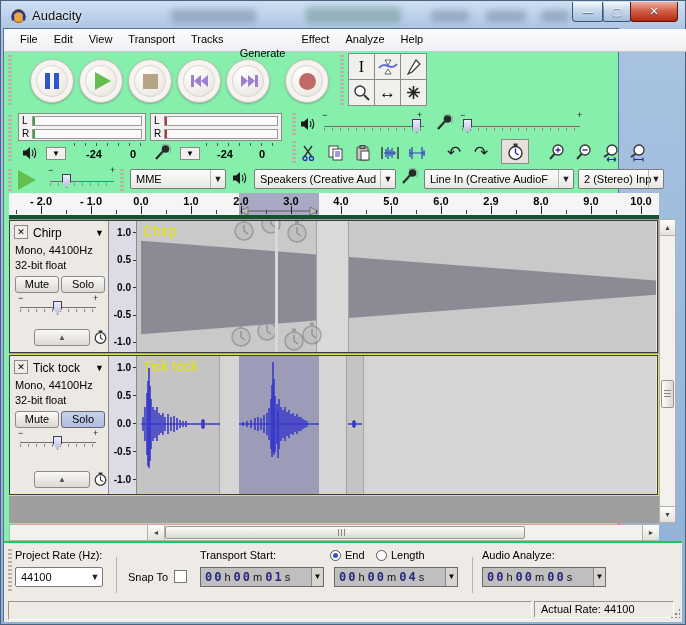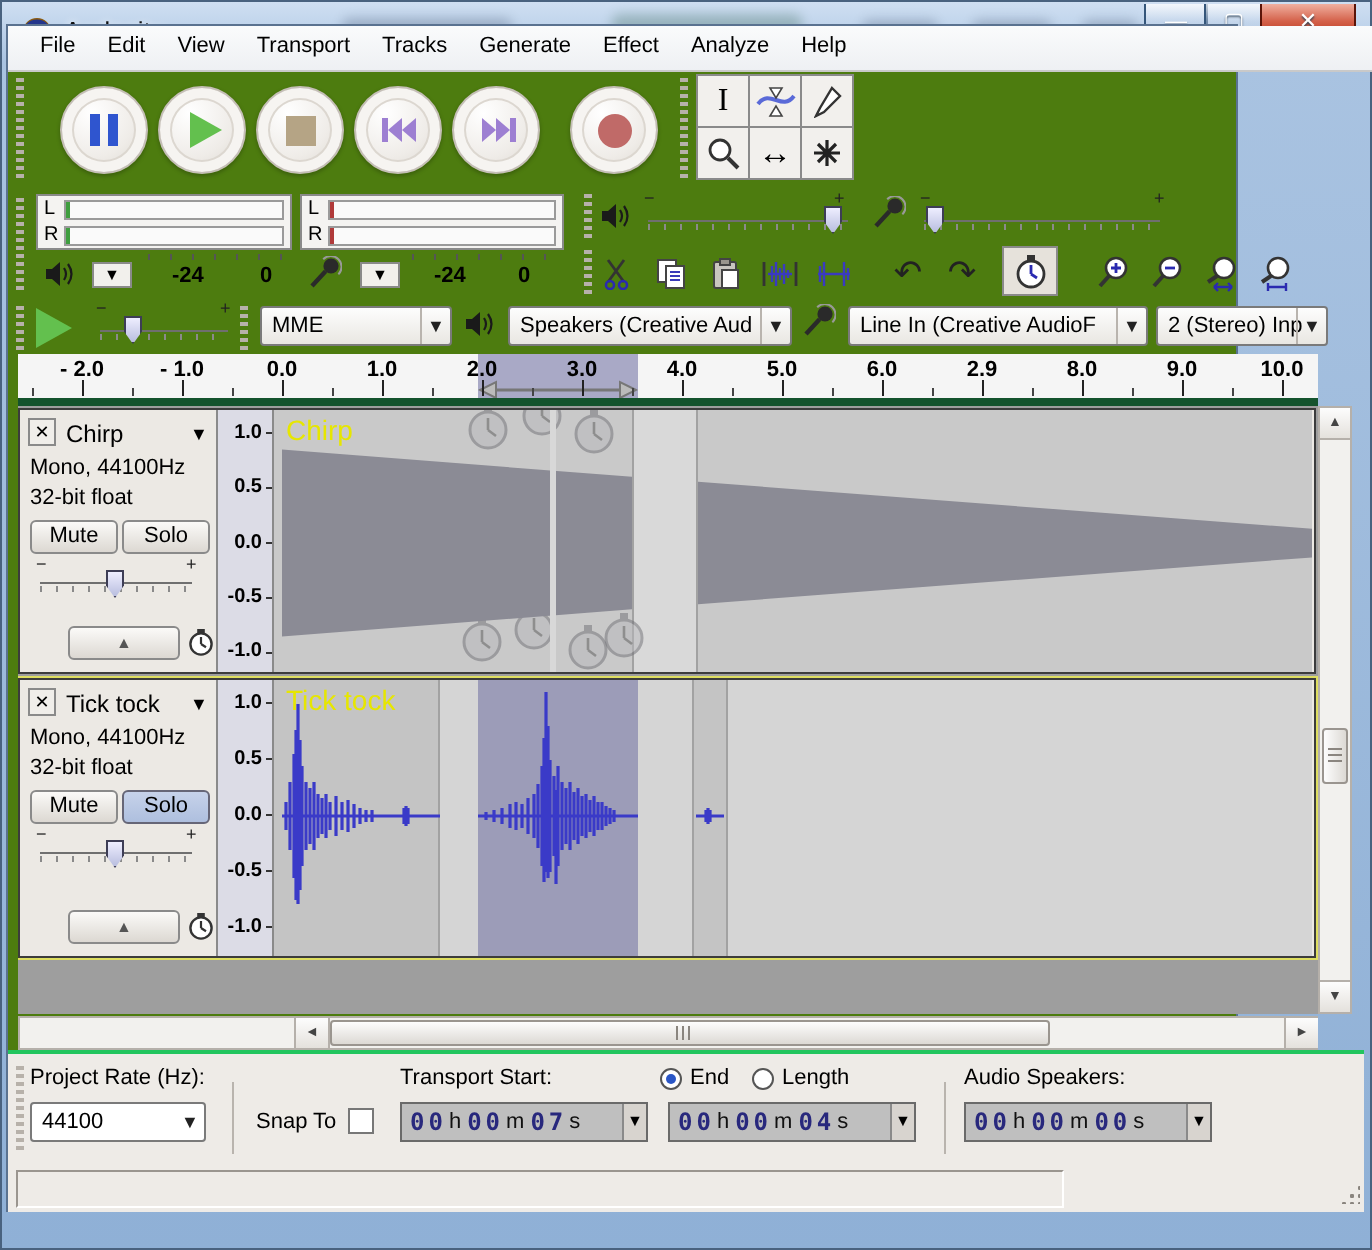--- a/index.html
+++ b/index.html
@@ -2,21 +2,21 @@
 <html><head>
 <meta charset="utf-8">
 <style>
   html,body{margin:0;padding:0}
   body{width:686px;height:625px;position:relative;overflow:hidden;
        font-family:"Liberation Sans",sans-serif;background:#a8c2e0;font-size:11px;color:#000}
   .abs{position:absolute}
   
   #glass{position:absolute;inset:0;background:linear-gradient(#cfdff2,#a9c3e1 30px,#8fb0d6);border:1px solid #49627f;box-sizing:border-box}
   .blob{position:absolute;filter:blur(3px);opacity:.28;border-radius:4px;background:#3a4a66}
-  #client{position:absolute;left:3px;top:12px;width:616px;height:594px;background:#4d7c0f;border:1px solid #5a7290;box-sizing:border-box}
+  #client{position:absolute;left:3px;top:28px;width:616px;height:594px;background:#86efac;border:1px solid #5a7290;box-sizing:border-box}
   .winbtn{position:absolute;top:1px;height:19px;border:1px solid #35567a;border-top:none;border-radius:0 0 4px 4px;
           background:linear-gradient(rgba(255,255,255,.75),rgba(200,215,235,.4) 45%,rgba(150,175,205,.45));
           color:#fff;text-align:center;line-height:18px;font-size:11px;text-shadow:0 1px 1px #345}
   
   .grip{position:absolute;width:4px;background:repeating-linear-gradient(to bottom,#b7b1aa 0 2px,transparent 2px 4px)}
   .circlebtn{position:absolute;width:44px;height:44px;border-radius:50%;
              background:radial-gradient(circle at 35% 30%,#ffffff,#efece8 55%,#d8d3cc);
              box-shadow:inset 0 0 0 5px #f6f4f1, inset 0 0 0 6px #dcd7d0, 0 1px 2px rgba(0,0,0,.25);
              border:1px solid #c4beb6;box-sizing:border-box}
   .tbtn{position:absolute;width:27px;height:27px;border:1px solid #8a8a8a;box-sizing:border-box;
@@ -77,21 +77,21 @@
 </div>
 
 <div id="client">
 
   <div class="abs" style="left:0;top:0;width:678px;height:22px;background:linear-gradient(#fafbfc,#eef0f3);border-bottom:1px solid #c9c9c9;display:flex;padding-left:8px">
     <span style="padding:4px 8px">File</span>
     <span style="padding:4px 8px">Edit</span>
     <span style="padding:4px 8px">View</span>
     <span style="padding:4px 8px">Transport</span>
     <span style="padding:4px 8px">Tracks</span>
-    <span style="padding:4px 8px">Generate</span>
+    <span style="padding:18px 8px">Generate</span>
     <span style="padding:4px 8px">Effect</span>
     <span style="padding:4px 8px">Analyze</span>
     <span style="padding:4px 8px">Help</span>
   </div>
 
   <div class="abs" style="left:0;top:22px;width:678px;height:142px">
 
     <div class="grip" style="left:4px;top:4px;height:52px"></div>
     <div class="circlebtn" style="left:26px;top:8px">
       <div class="abs" style="left:14px;top:13px;width:5px;height:16px;background:#2f55cf"></div>
@@ -494,48 +494,51 @@
     </div>
     <div class="abs" style="left:112px;top:14px;width:1px;height:36px;background:#b9b4ae"></div>
     <span class="sb-el" style="left:124px;top:28px">Snap To</span>
     <div class="abs" style="left:170px;top:27px;width:13px;height:13px;background:#fff;border:1px solid #777;box-sizing:border-box"></div>
     <span class="sb-el" style="left:196px;top:6px">Transport Start:</span>
     <div class="tfield" style="left:196px;top:24px">
       <span class="dg">00</span>
         <span class="un">h</span>
       <span class="dg">00</span>
         <span class="un">m</span>
-      <span class="dg">07</span>
+      <span class="dg">01</span>
         <span class="un">s</span>
       <span class="arr">▼</span>
     </div>
     <div class="radio sel" style="left:326px;top:7px"></div>
     <span class="sb-el" style="left:341px;top:6px">End</span>
     <div class="radio" style="left:372px;top:7px"></div>
     <span class="sb-el" style="left:387px;top:6px">Length</span>
     <div class="tfield" style="left:330px;top:24px">
       <span class="dg">00</span>
         <span class="un">h</span>
       <span class="dg">00</span>
         <span class="un">m</span>
       <span class="dg">04</span>
         <span class="un">s</span>
       <span class="arr">▼</span>
     </div>
     <div class="abs" style="left:468px;top:14px;width:1px;height:36px;background:#b9b4ae"></div>
-    <span class="sb-el" style="left:478px;top:6px">Audio Speakers:</span>
+    <span class="sb-el" style="left:478px;top:6px">Audio Analyze:</span>
     <div class="tfield" style="left:478px;top:24px">
       <span class="dg">00</span>
         <span class="un">h</span>
       <span class="dg">00</span>
         <span class="un">m</span>
       <span class="dg">00</span>
         <span class="un">s</span>
       <span class="arr">▼</span>
     </div>
   </div>
 
   <div class="abs" style="left:0;top:569px;width:678px;height:24px;background:#eeebe7">
     <div class="sunken abs" style="left:4px;top:3px;width:522px;height:17px"></div>
+    <div class="sunken abs" style="left:530px;top:3px;width:140px;height:17px;line-height:15px;padding-left:6px;box-sizing:border-box">
+      <span>Actual Rate: 44100</span>
+    </div>
     <div class="abs" style="left:666px;top:10px;width:10px;height:10px;background-image:radial-gradient(#8a857f 1px,transparent 1.2px);background-size:4px 4px;clip-path:polygon(100% 0,100% 100%,0 100%)"></div>
   </div>
 
 </div>
 
 </body></html>

